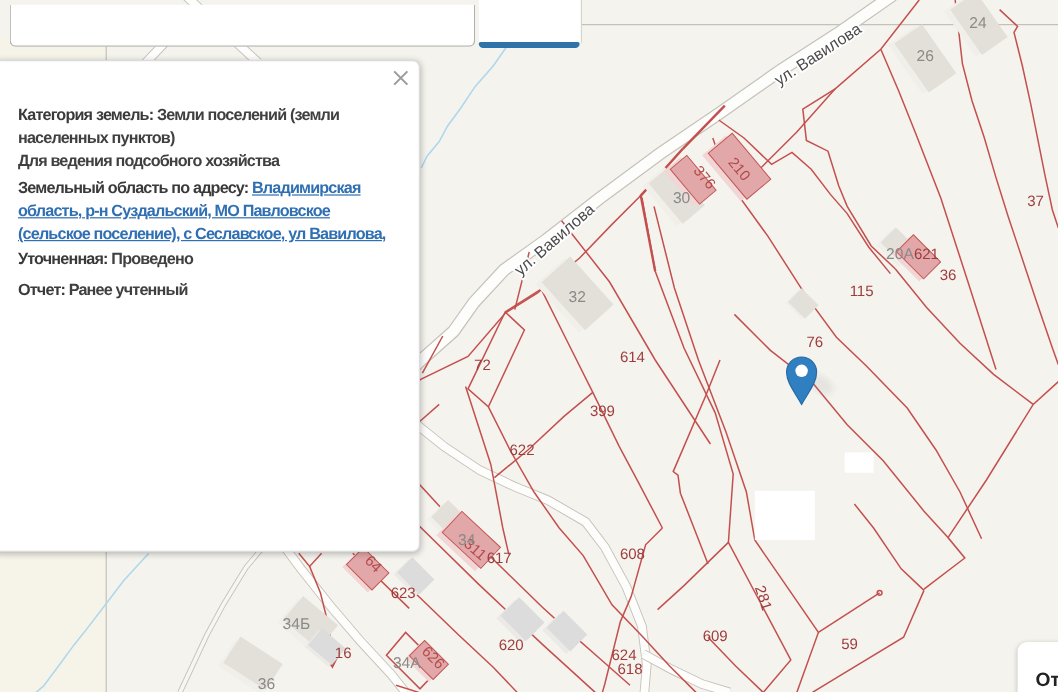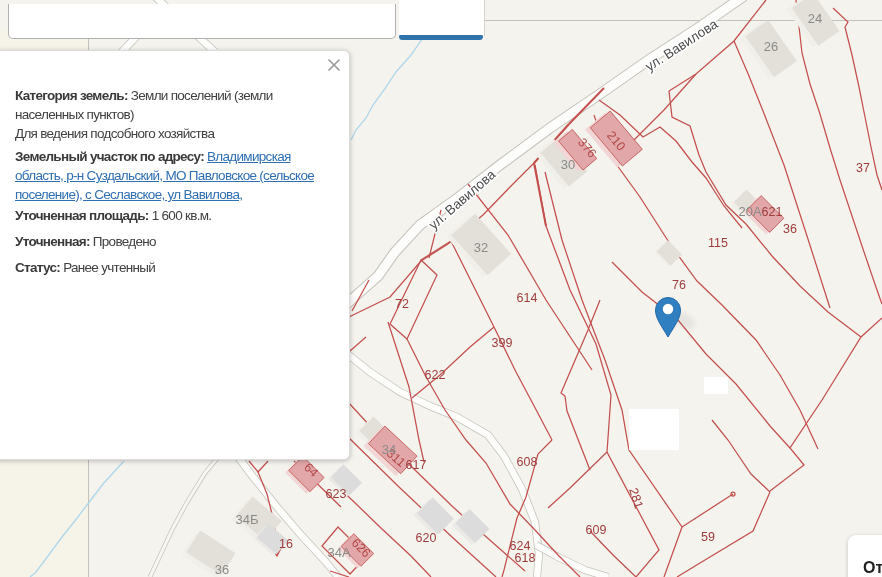--- a/index.html
+++ b/index.html
@@ -17,21 +17,21 @@
      background:#fff;border:1px solid #b3b1af;border-top:none;
      border-radius:0 0 5px 5px;box-sizing:border-box;}
   #btnWhite{position:absolute;left:399px;top:0;width:86px;height:36px;background:#fff;border-right:1px solid #d8d5cf;box-sizing:border-box;}
   #btnBlue{position:absolute;left:399px;top:35px;width:84px;height:5px;
      background:#2e73a9;border-radius:2px 2px 5px 5px;}
   #card{position:absolute;left:-6px;top:50px;width:356px;height:410px;
      background:#fff;border:1px solid #dcdcdc;border-radius:6px;
      box-shadow:0 1px 5px rgba(0,0,0,0.25);box-sizing:border-box;}
   #cardContent{position:absolute;left:15px;top:86px;width:312px;
      font-size:13.5px;letter-spacing:-0.7px;line-height:19px;color:#404040;}
-  #cardContent p{margin:0;}
+  #cardContent p{margin:0;font-weight:bold;}
   #cardContent p.m4{margin-bottom:4px;}
   #cardContent p.m2{margin-bottom:2px;}
   #cardContent p.m7{margin-bottom:7px;}
   #cardContent b{color:#3a3a3a;}
   .lnk{color:#2f6fb2;text-decoration:underline;}
   #closeX{position:absolute;left:327px;top:58px;width:14px;height:14px;}
   #report{position:absolute;left:848px;top:535px;width:80px;height:60px;
      background:#fff;border-radius:8px;box-shadow:0 1px 4px rgba(0,0,0,0.2);
      font-weight:bold;font-size:16px;color:#222;padding:24px 0 0 15px;
      box-sizing:border-box;}
@@ -243,21 +243,20 @@
   </defs>
 </svg>
 
 <div id="searchInput"></div>
 <div id="btnWhite"></div>
 <div id="btnBlue"></div>
 
 <div id="card"></div>
 <div id="cardContent">
   <p class="m4"><b>Категория земель:</b> Земли поселений (земли населенных пунктов)<br>Для ведения подсобного хозяйства</p>
-  <p class="m2"><b>Земельный участок по адресу:</b> <span class="lnk">Владимирская область, р-н Суздальский, МО Павловское (сельское поселение), с Сеславское, ул Вавилова,</span></p>
-  <p class="m7"><b>Уточненная площадь:</b> 1 600 кв.м.</p>
+  <p class="m2"><b>Земельный область по адресу:</b> <span class="lnk">Владимирская область, р-н Суздальский, МО Павловское (сельское поселение), с Сеславское, ул Вавилова,</span></p>
   <p class="m7"><b>Уточненная:</b> Проведено</p>
-  <p><b>Статус:</b> Ранее учтенный</p>
+  <p><b>Отчет:</b> Ранее учтенный</p>
 </div>
 <div id="closeX"><svg width="14" height="14">
       <path d="M1.5,1.5 L12.5,12.5 M12.5,1.5 L1.5,12.5" stroke="#9b9b9b" stroke-width="1.7"></path>
     </svg></div>
 <div id="report">Отчет</div>
 
 </body></html>

